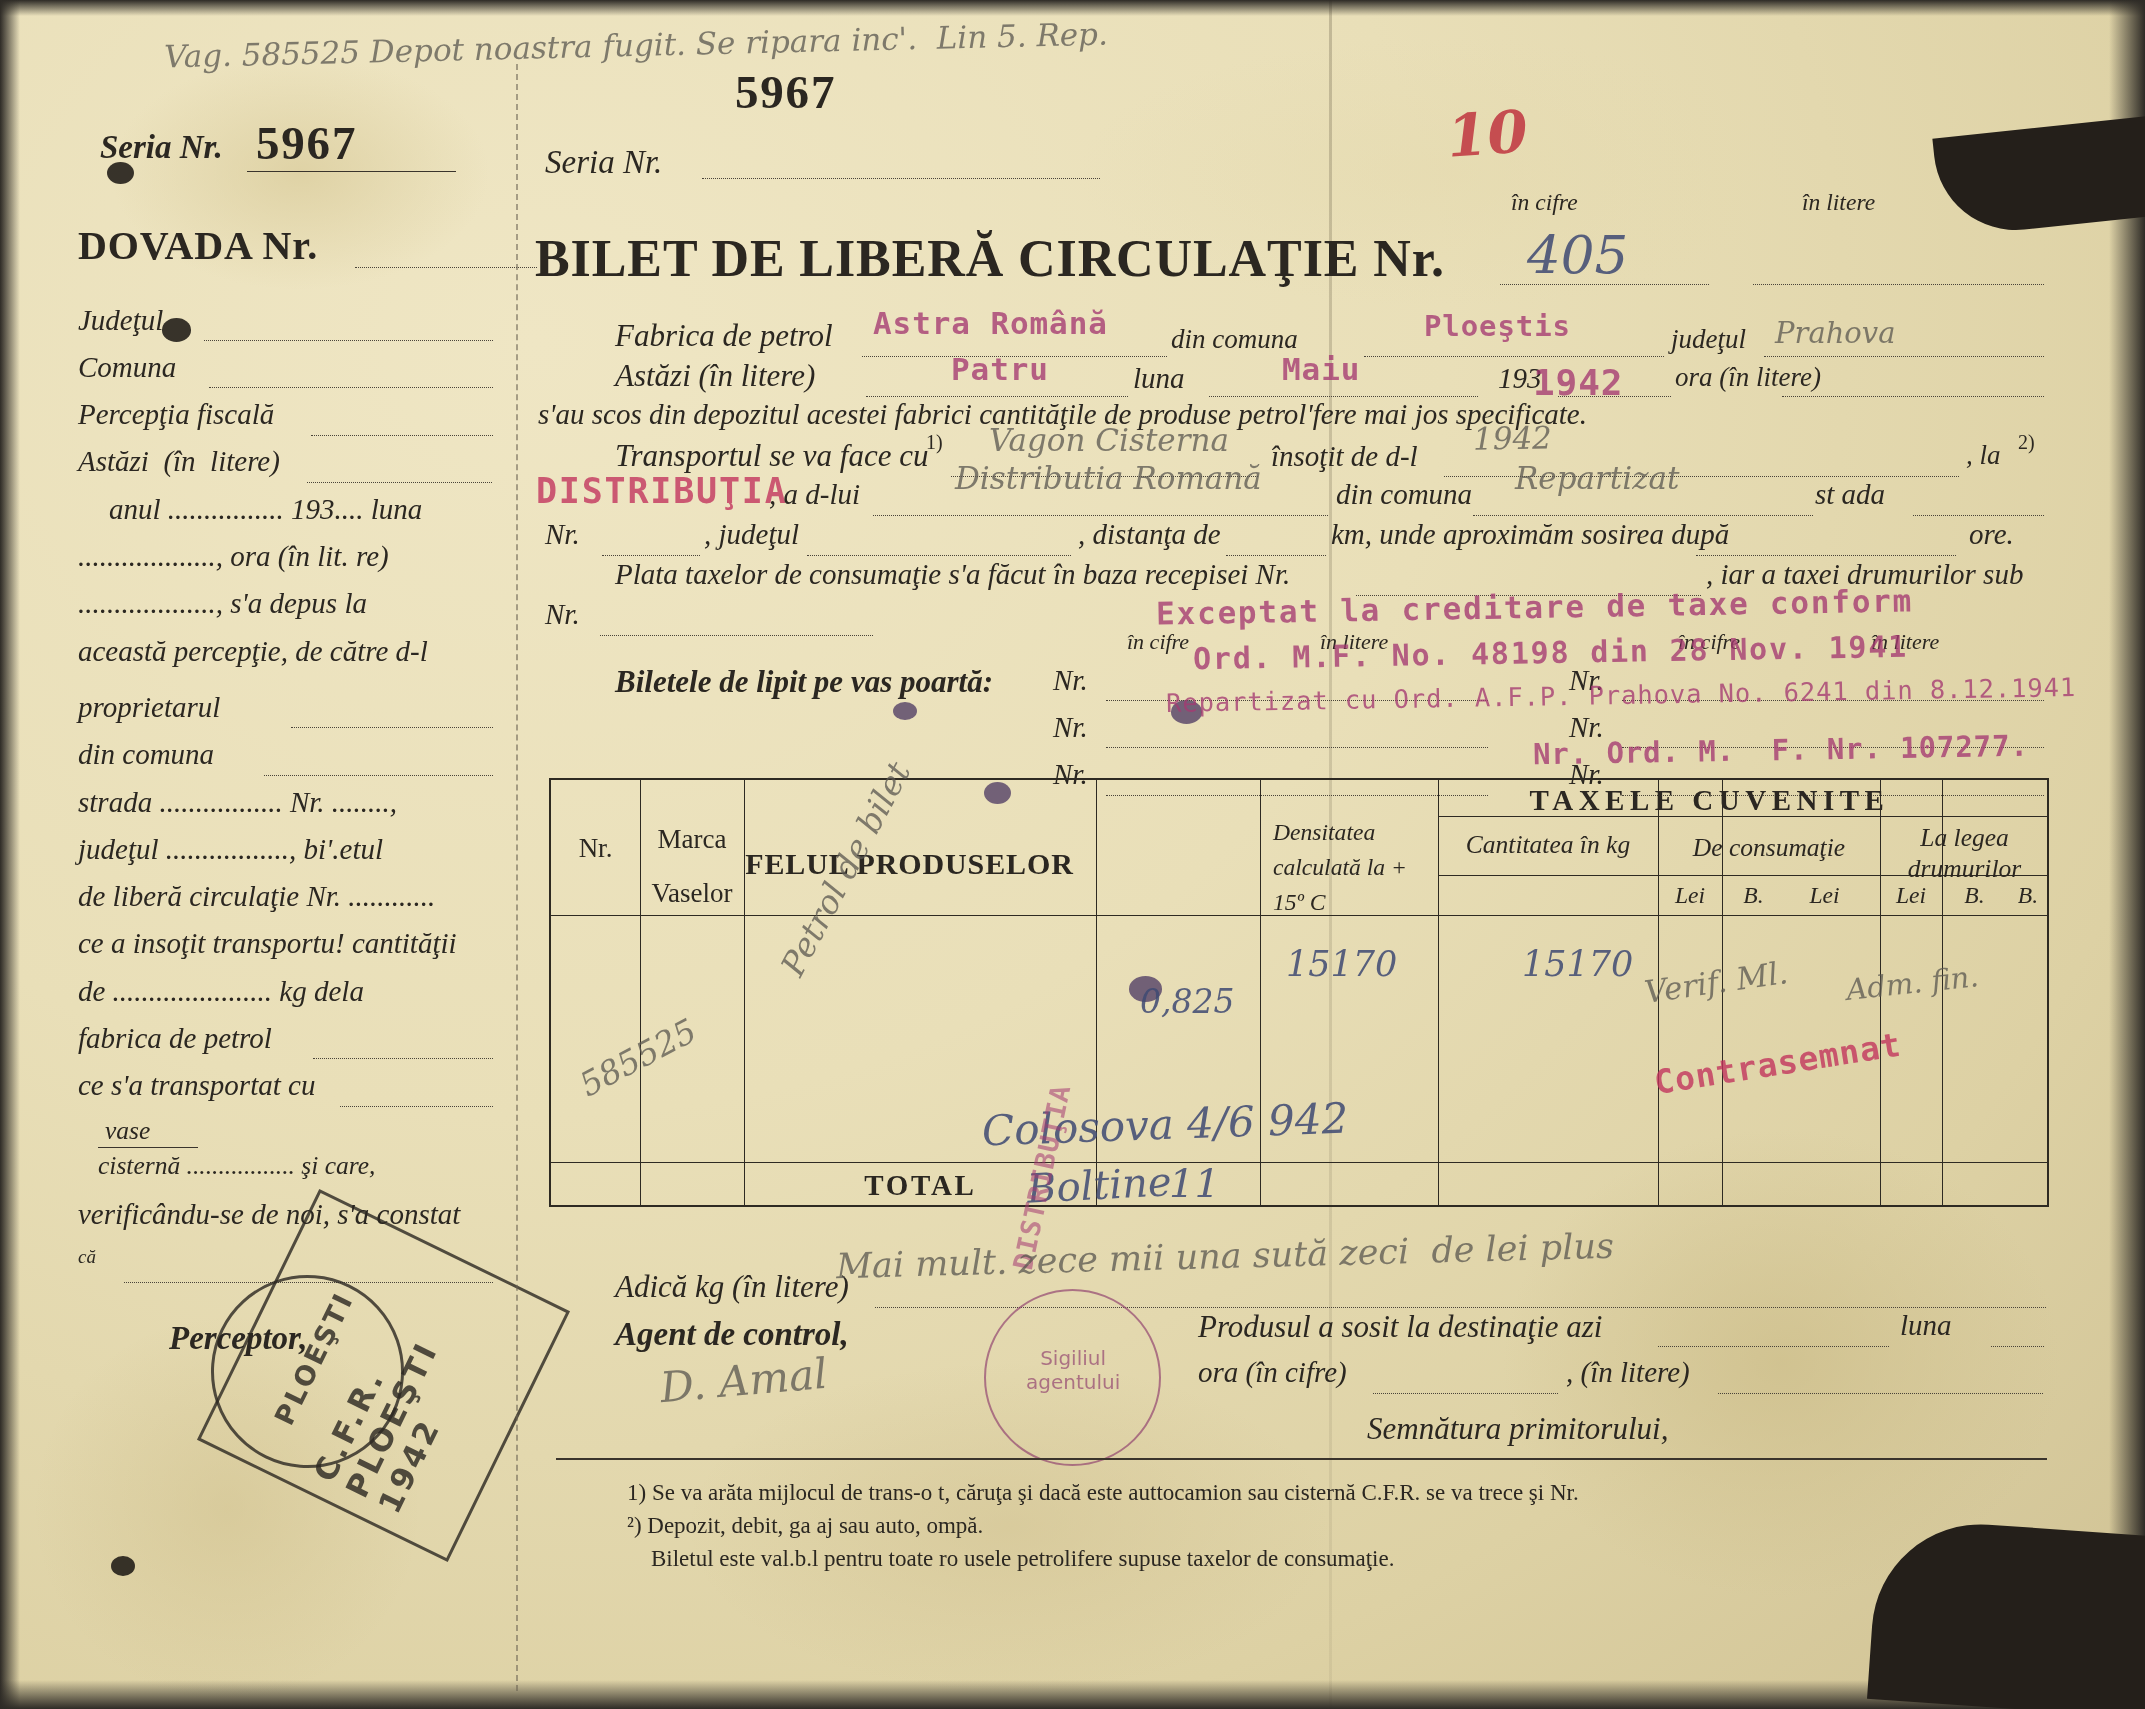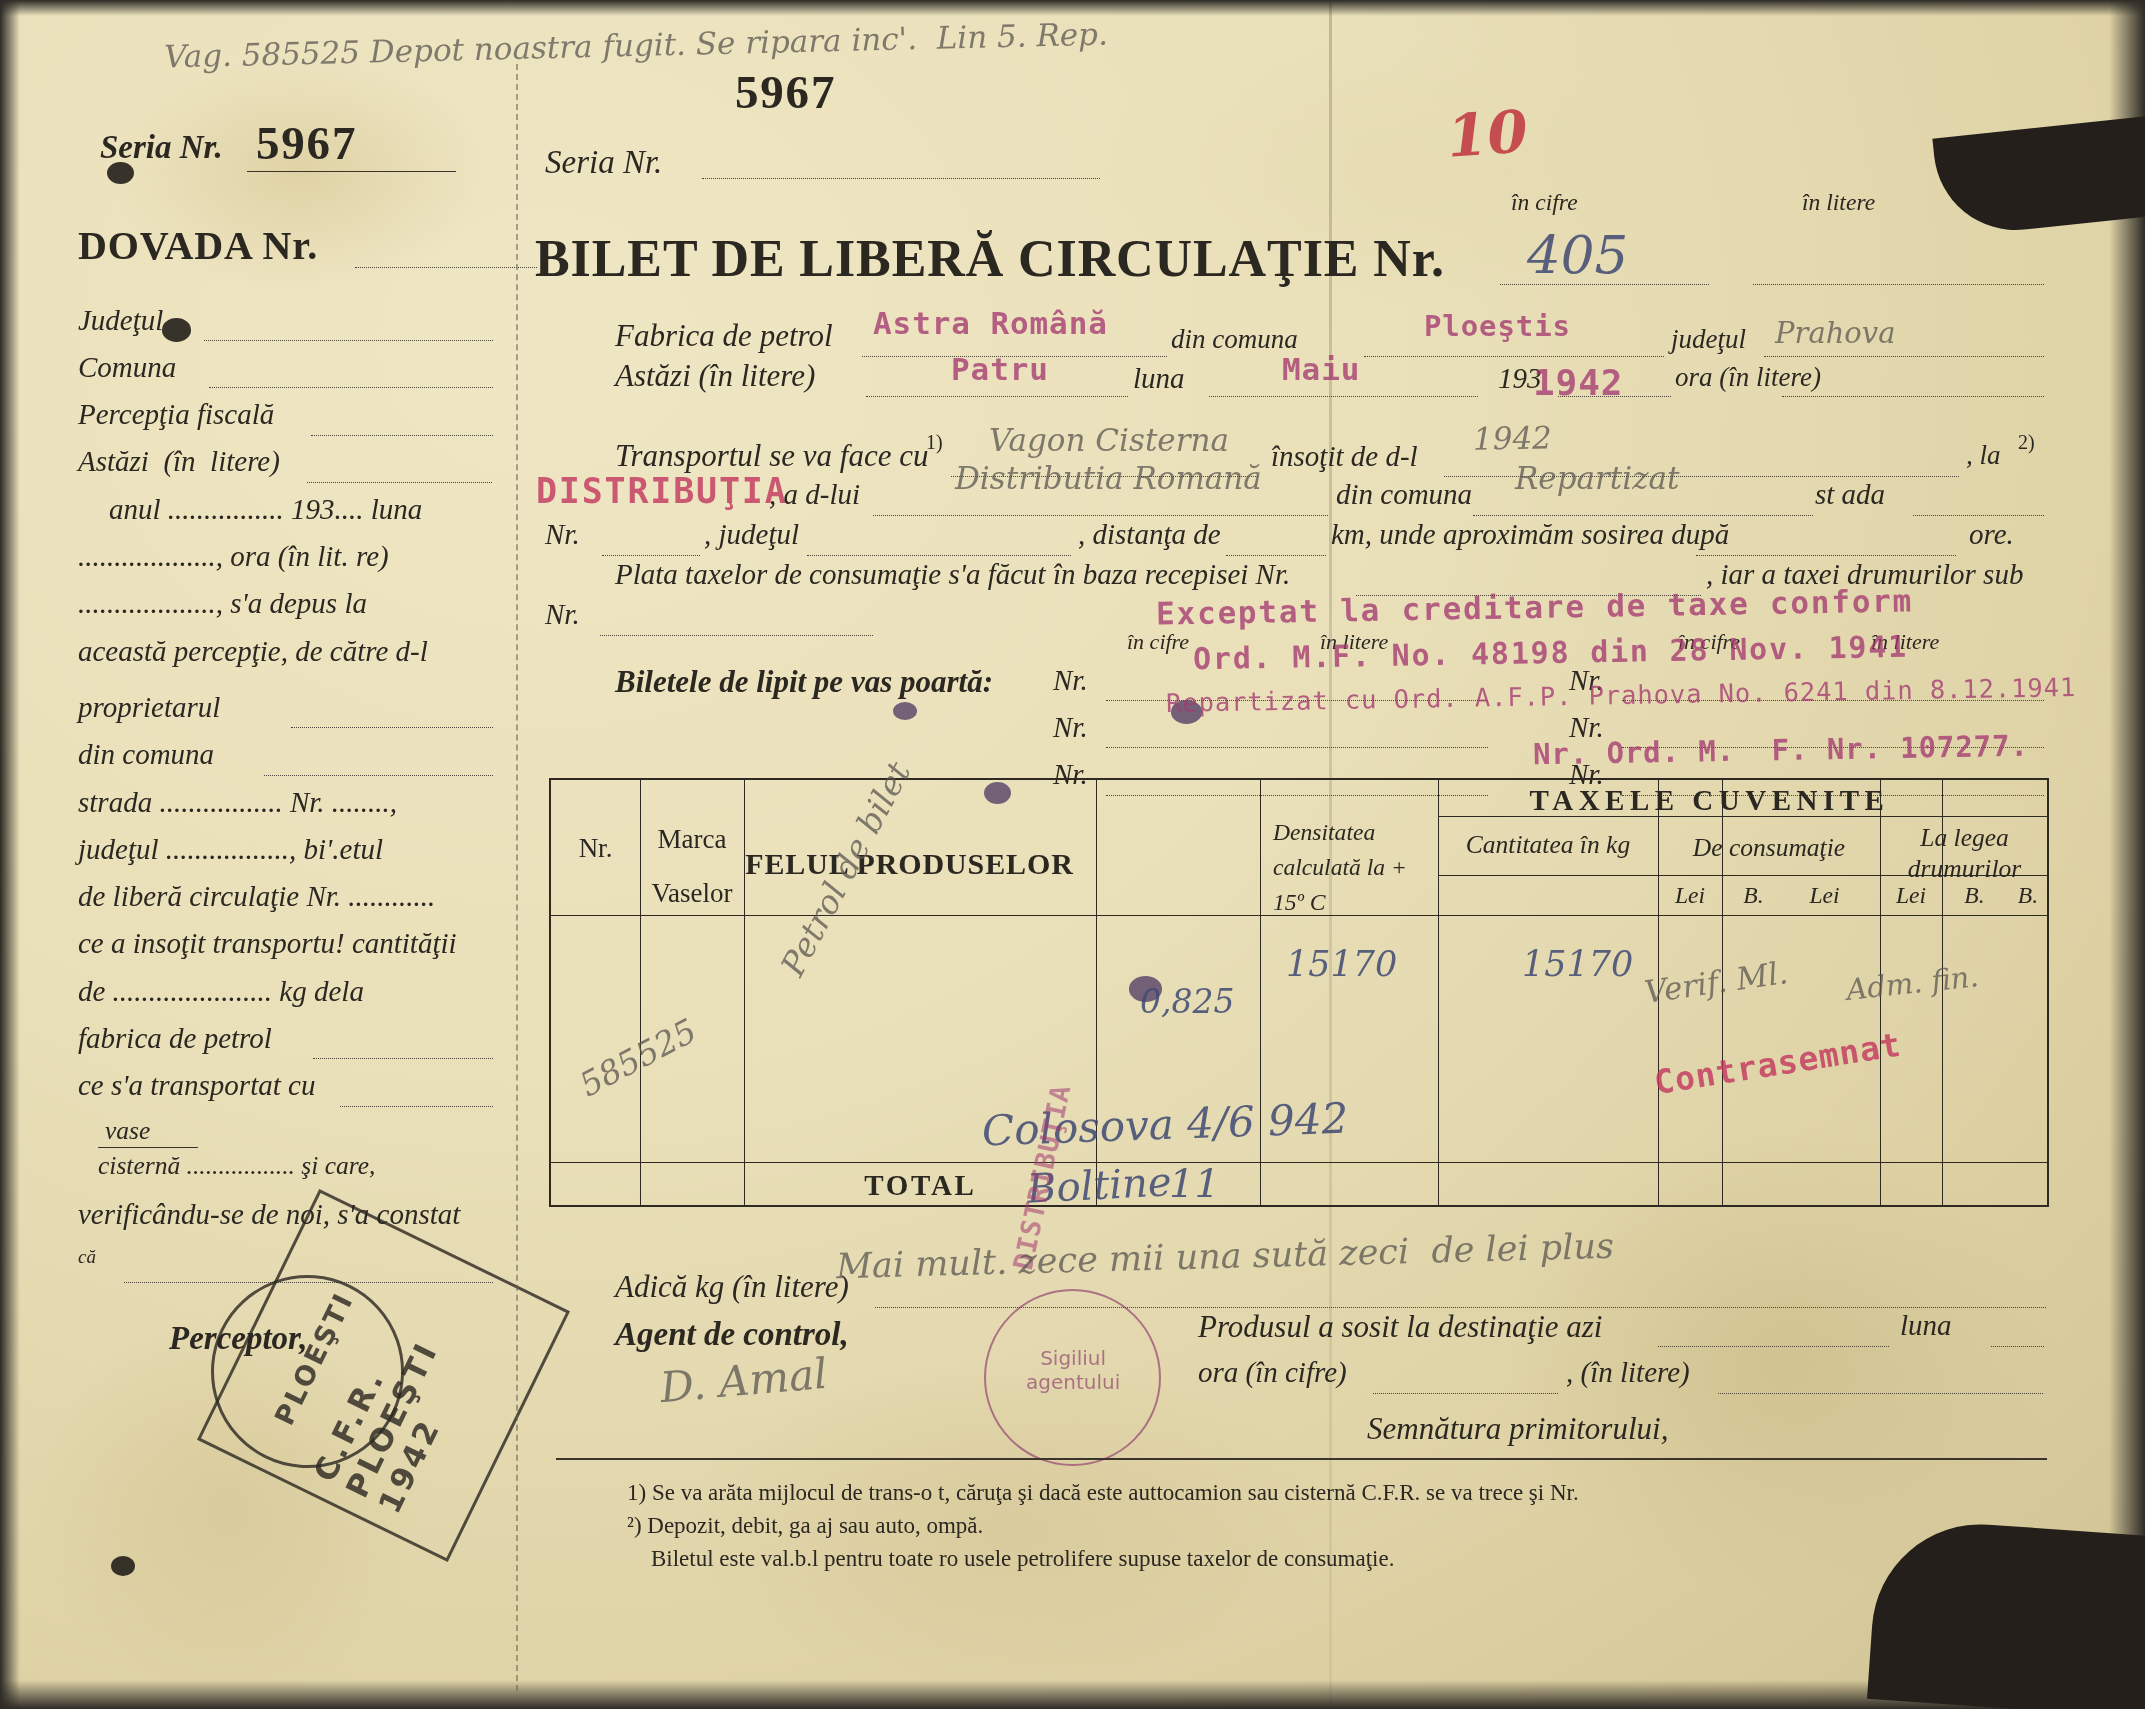--- a/index.html
+++ b/index.html
@@ -239,20 +239,21 @@
   <div class="stamp" style="left:951px;top:351px;font-size:31px;font-weight:bold;">Patru</div>
   <div class="t ital" style="left:1133px;top:362px;font-size:29px;">luna</div>
   <div class="leader" style="left:1209px;top:396px;width:269px;"></div>
   <div class="stamp" style="left:1282px;top:351px;font-size:31px;font-weight:bold;">Maiu</div>
   <div class="t ital" style="left:1498px;top:362px;font-size:29px;">193</div>
   <div class="leader" style="left:1558px;top:396px;width:113px;"></div>
   <div class="stamp" style="left:1533px;top:362px;font-size:36px;font-weight:bold;">1942</div>
   <div class="t ital" style="left:1675px;top:362px;font-size:27px;">ora (în litere)</div>
   <div class="leader" style="left:1782px;top:396px;width:262px;"></div>
 
+  <div class="t ital" style="left:538px;top:398px;font-size:29px;">s'au scos din depozitul acestei fabrici cantităţile de produse petrol'fere mai jos specificate.</div>
 
   <div class="t ital" style="left:615px;top:438px;font-size:31px;font-style:italic;">Transportul se va face cu</div>
   <div class="t" style="left:926px;top:431px;font-size:20px;">1)</div>
   <div class="leader" style="left:951px;top:476px;width:307px;"></div>
   <div class="hw pencil" style="left:989px;top:422px;font-size:31px;">Vagon Cisterna</div>
   <div class="t ital" style="left:1271px;top:440px;font-size:29px;">însoţit de d-l</div>
   <div class="leader" style="left:1444px;top:476px;width:515px;"></div>
   <div class="hw pencil" style="left:1473px;top:420px;font-size:31px;transform:rotate(-1deg);">1942</div>
   <div class="t ital" style="left:1966px;top:440px;font-size:27px;">, la</div>
   <div class="t" style="left:2018px;top:431px;font-size:20px;">2)</div>

